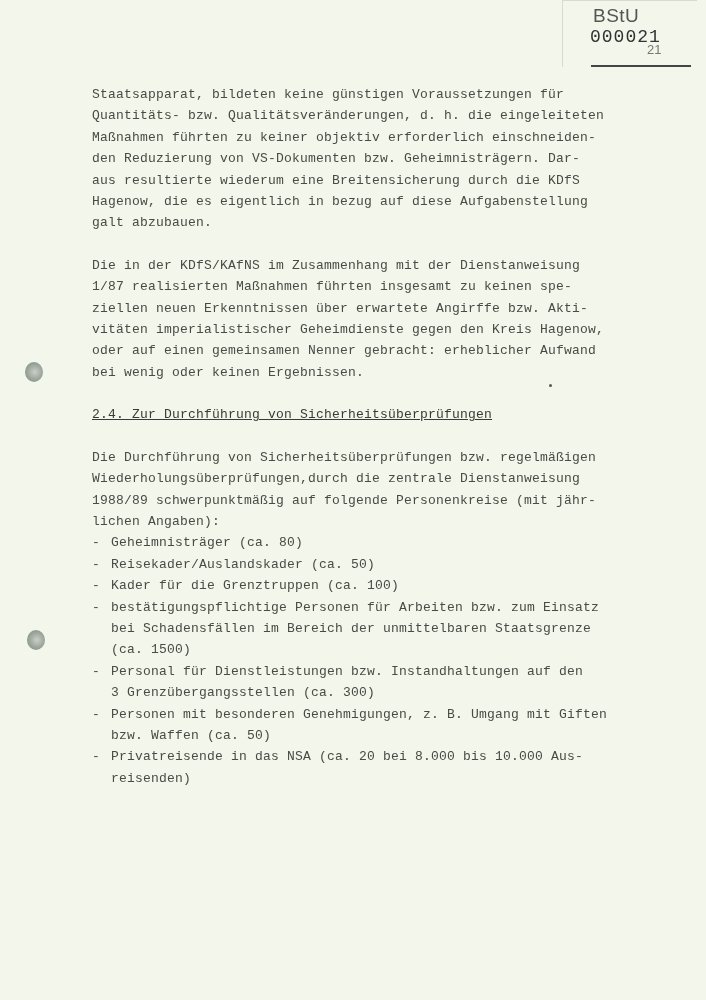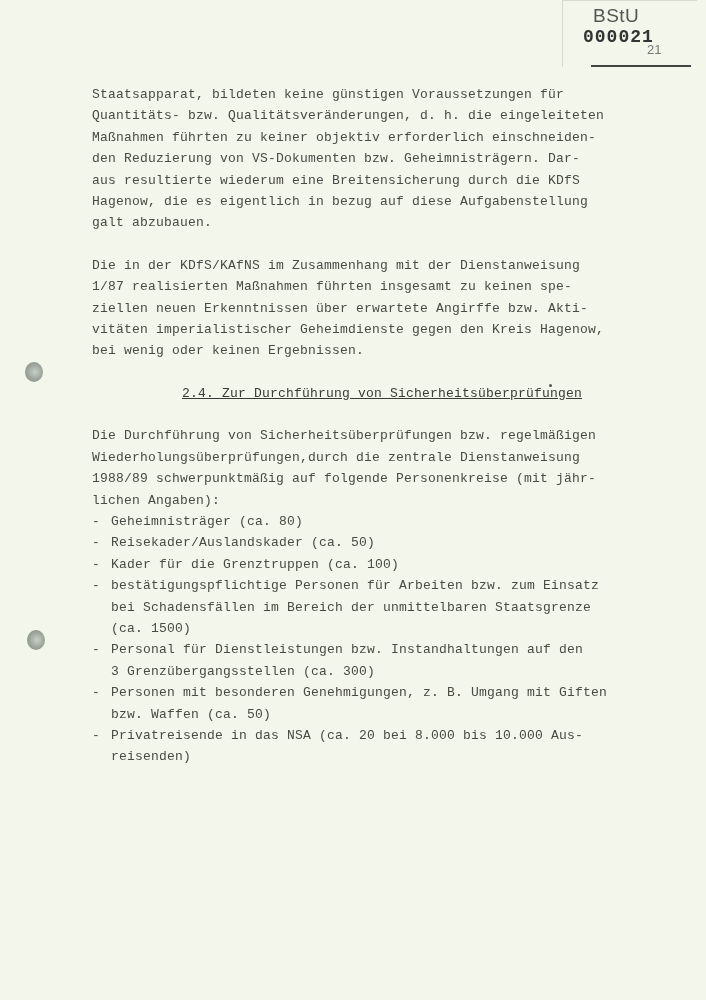--- a/index.html
+++ b/index.html
@@ -13,38 +13,38 @@
     .stamp {
       position: absolute; left: 562px; top: 0px; width: 134px; height: 66px;
       border-left: 1px solid #d8dbd0; border-top: 1px solid #d8dbd0;
     }
     .stamp-title {
       position: absolute; left: 30px; top: 4px;
       font-family: "Liberation Sans", "DejaVu Sans", sans-serif;
       font-size: 19px; color: #555; letter-spacing: 0.5px;
     }
     .stamp-number {
-      position: absolute; left: 20px; top: 26px;
-      font-family: "Liberation Mono", monospace; font-size: 18px; font-weight: bold;
+      position: absolute; left: 27px; top: 26px;
+      font-family: "Liberation Mono", monospace; font-size: 18px; font-weight: normal;
       color: #333; letter-spacing: 1px;
     }
     .stamp-page {
       position: absolute; left: 60px; top: 41px;
       font-family: "Liberation Sans", sans-serif; font-size: 13px; color: #777; margin-left: 24px;
     }
     .stamp-line {
       position: absolute; left: 28px; top: 64px; width: 100px; height: 2px; background: #444;
     }
     .page {
       position: absolute; left: 92px; top: 84px; width: 580px;
       font-size: 13px; line-height: 21.4px; letter-spacing: 0.2px;
     }
     .line { white-space: pre; display: block; }
     .para { margin-bottom: 21px; }
-    .heading { text-decoration: underline; color: #3a3a36; margin-bottom: 21px; text-align: center; }
+    .heading { text-decoration: underline; color: #3a3a36; margin-bottom: 21px; }
     .list { margin: 0; padding: 0; list-style: none; }
     .list li { position: relative; padding-left: 19px; }
     .list li .dash { position: absolute; left: 0; top: 0; }
     .hole {
       position: absolute; width: 18px; height: 20px; border-radius: 50%;
       background: radial-gradient(circle at 55% 50%, #c9cfc6 0%, #9aa49a 55%, #7c857c 100%);
     }
     .speck { position:absolute; width:3px; height:3px; background:#555; border-radius:50%; }
   </style>
 </head>
@@ -70,20 +70,21 @@
     <span class="line">aus resultierte wiederum eine Breitensicherung durch die KDfS</span>
     <span class="line">Hagenow, die es eigentlich in bezug auf diese Aufgabenstellung</span>
     <span class="line">galt abzubauen.</span>
   </div>
 
   <div class="para">
     <span class="line">Die in der KDfS/KAfNS im Zusammenhang mit der Dienstanweisung</span>
     <span class="line">1/87 realisierten Maßnahmen führten insgesamt zu keinen spe-</span>
     <span class="line">ziellen neuen Erkenntnissen über erwartete Angirffe bzw. Akti-</span>
     <span class="line">vitäten imperialistischer Geheimdienste gegen den Kreis Hagenow,</span>
+    <span class="line">oder auf einen gemeinsamen Nenner gebracht: erheblicher Aufwand</span>
     <span class="line">bei wenig oder keinen Ergebnissen.</span>
   </div>
 
   <div class="heading line">2.4. Zur Durchführung von Sicherheitsüberprüfungen</div>
 
   <div>
     <span class="line">Die Durchführung von Sicherheitsüberprüfungen bzw. regelmäßigen</span>
     <span class="line">Wiederholungsüberprüfungen,durch die zentrale Dienstanweisung</span>
     <span class="line">1988/89 schwerpunktmäßig auf folgende Personenkreise (mit jähr-</span>
     <span class="line">lichen Angaben):</span>

